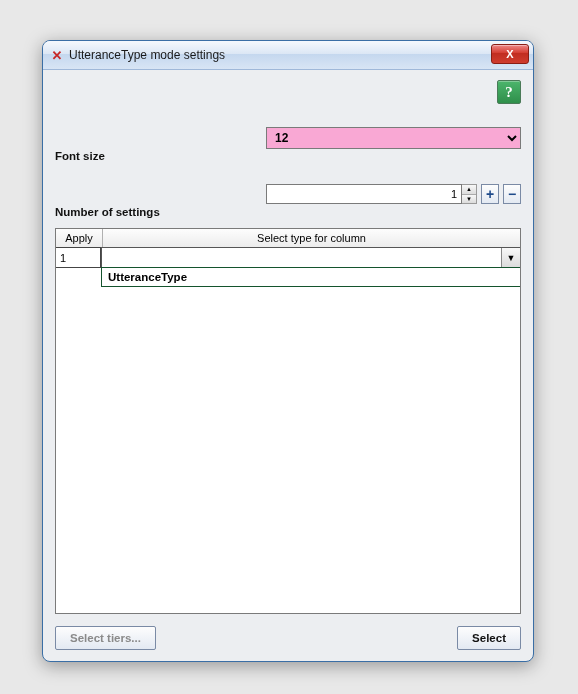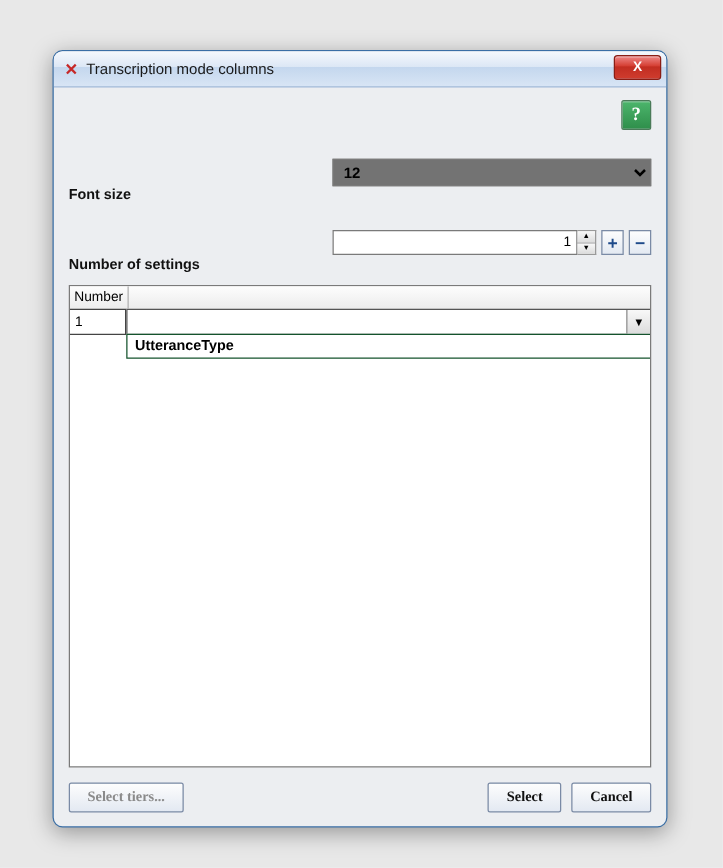--- a/index.html
+++ b/index.html
@@ -103,21 +103,21 @@
     width: 211px;
     font-weight: bold;
     font-size: 11.5px;
     color: #111;
     margin-top: 36px;
   }
   .select-plain {
     flex: 1;
     height: 22px;
     border: 1px solid #7a7a7a;
-    background: #737373;
+    background: #f9a8d4;
     font-family: inherit;
     font-size: 12px;
     font-weight: bold;
     padding: 0 4px;
     box-sizing: border-box;
   }
   .spinner-wrap {
     flex: 1;
     display: flex;
     align-items: stretch;
@@ -257,21 +257,21 @@
   }
   .button-row {
     display: flex;
     align-items: center;
   }
   .btn {
     height: 24px;
     padding: 0 14px;
     border: 1px solid #7a8aa5;
     background: linear-gradient(to bottom, #fdfdfd, #e3e9f2);
-    font-family: Liberation Serif, serif;
+    font-family: Liberation Sans, sans-serif;
     font-size: 11.5px;
     font-weight: bold;
     border-radius: 2px;
     cursor: pointer;
     color: #111;
     text-align: center;
   }
   .btn.disabled {
     color: #8a8a8a;
     cursor: default;
@@ -280,21 +280,21 @@
     flex: 1;
   }
   .btn + .btn { margin-left: 8px; }
 </style>
 </head>
 <body>
 
 <div class="window">
   <div class="titlebar">
     <span class="title-icon">✕</span>
-    <span class="title-text">Transcription mode columns</span>
+    <span class="title-text">UtteranceType mode settings</span>
     <div class="close-btn">
       <span>X</span>
     </div>
   </div>
 
   <div class="content">
 
     <div class="help-row">
       <div class="help-btn">
         <span>?</span>
@@ -320,37 +320,37 @@
       <div class="add-btn">
         <span>+</span>
       </div>
       <div class="remove-btn">
         <span>−</span>
       </div>
     </div>
 
     <div class="table-area">
       <div class="table-head">
-        <div class="th-col1">Number</div>
+        <div class="th-col1">Apply</div>
+        <div class="th-col2">Select type for column</div>
       </div>
       <div class="table-row">
         <div class="td-col1">1</div>
         <div class="td-col2">
           <div class="cell-select">
             <span></span>
             <div class="cell-select-arrow">▼</div>
           </div>
           <div class="dropdown-popup">
             <div class="dropdown-item">UtteranceType</div>
           </div>
         </div>
       </div>
     </div>
 
     <div class="button-row">
       <button class="btn disabled">Select tiers...</button>
       <div class="btn-spacer"></div>
       <button class="btn">Select</button>
-      <button class="btn">Cancel</button>
     </div>
 
   </div>
 </div>
 
 </body></html>

